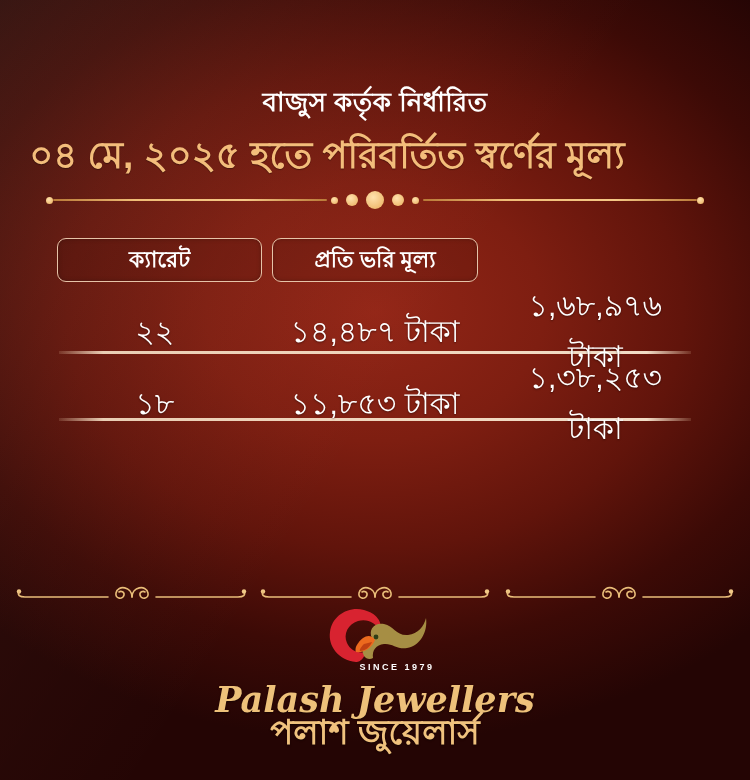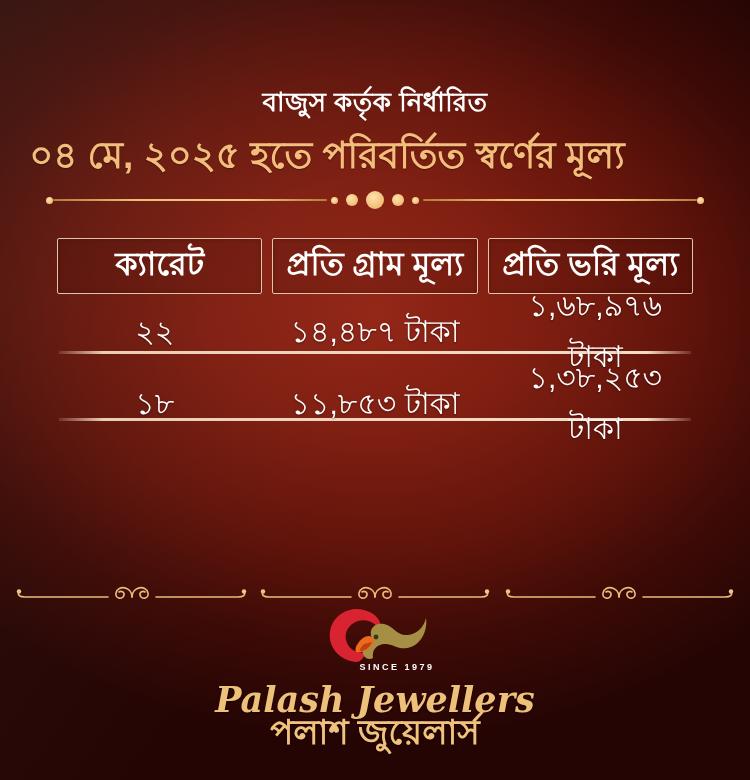--- a/index.html
+++ b/index.html
@@ -33,24 +33,24 @@
   .d-line{flex:1;height:2px;border-radius:2px;
     background:linear-gradient(90deg,#b97a38,#efbd77 30%,#f4c886 70%,#b97a38);}
   .dot{border-radius:50%;background:radial-gradient(circle at 40% 35%, #ffe2ae, #f0bd74 70%, #d89a4e);flex:0 0 auto;}
   .dot.end{width:7px;height:7px;}
   .dot.s{width:7px;height:7px;margin:0 4px;}
   .dot.m{width:12px;height:12px;margin:0 4px;}
   .dot.l{width:18px;height:18px;margin:0 4px;}
   .price-table{position:absolute;top:238px;left:57px;width:636px;}
   .thead{display:grid;grid-template-columns:1fr 1fr 1fr;gap:10px;height:44px;}
   .th{
-    border:1.5px solid #e6c3a8;border-radius:2px;
+    border:1.5px solid #e6c3a8;border-radius:9px;
     background:rgba(55,9,5,0.18);
     display:flex;align-items:center;justify-content:center;
-    color:#ffffff;font-size:32px;font-weight:600;
+    color:#ffffff;font-size:22px;font-weight:600;
     box-shadow:0 0 4px rgba(0,0,0,.25) inset;
   }
   .tr{display:grid;grid-template-columns:1fr 1fr 1fr;gap:25px;height:64px;align-items:center;}
   .tr.r1{height:69px;}
   .td{text-align:center;color:#ffffff;font-size:30px;font-weight:500;
       text-shadow:0 1px 2px rgba(0,0,0,.4);}
   .sep{height:1.5px;margin:0 2px;
     background:linear-gradient(90deg, rgba(235,200,165,0.15) 0%, rgba(244,221,194,0.92) 7%, rgba(249,231,208,0.95) 93%, rgba(235,200,165,0.15) 100%);}
   .flourish{position:absolute;top:584px;left:0;width:750px;height:26px;}
   .logo{position:absolute;top:604px;left:320px;width:110px;height:62px;}
@@ -90,21 +90,20 @@
   <span class="dot l"></span>
   <span class="dot m"></span>
   <span class="dot s"></span>
   <span class="d-line"></span>
   <span class="dot end"></span>
 </div>
 
 <div class="price-table">
   <div class="thead">
     <div class="th">ক্যারেট</div>
-    <div class="th">প্রতি গ্রাম মূল্য</div>
     <div class="th">প্রতি ভরি মূল্য</div>
   </div>
 
   <div class="tr r1">
     <div class="td">২২</div>
     <div class="td">১৪,৪৮৭ টাকা</div>
     <div class="td">১,৬৮,৯৭৬ টাকা</div>
   </div>
   <div class="sep"></div>
 

